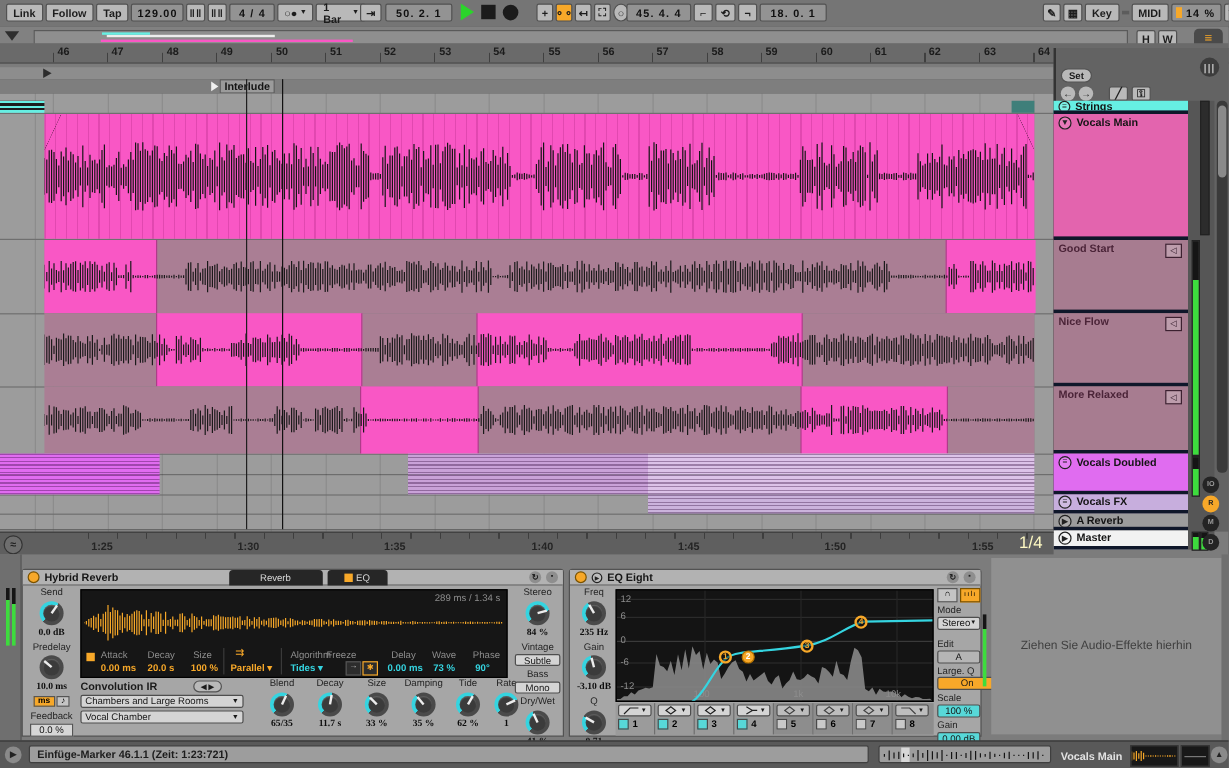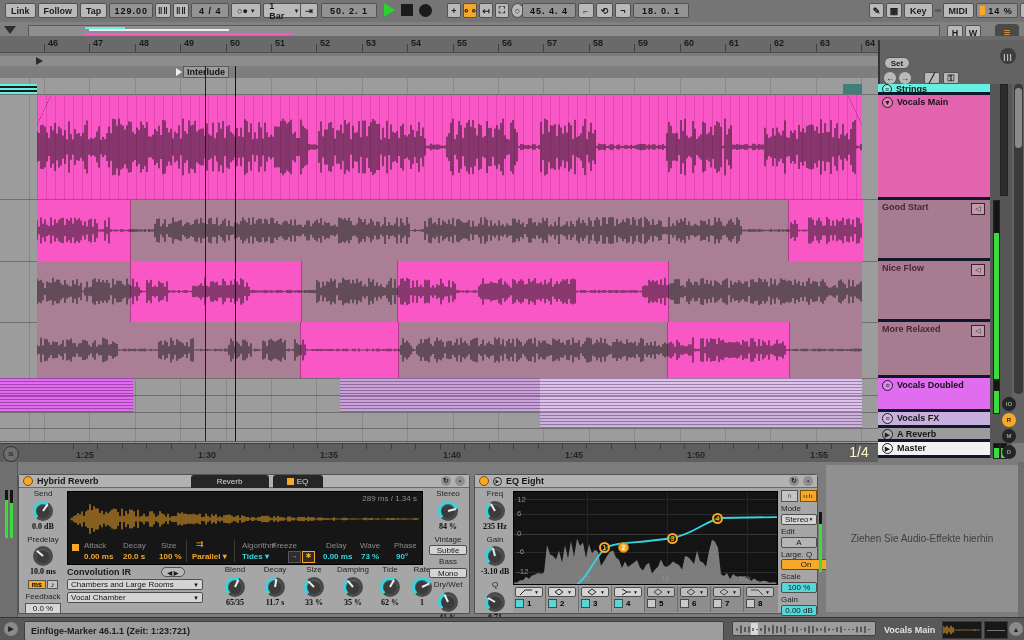--- a/index.html
+++ b/index.html
@@ -601,21 +601,21 @@
       <div class="abs" style="left:306px;top:15px;width:36px;text-align:center;">
         <div class="flex" style="gap:2px;justify-content:center;">
           <span style="width:15px;height:10px;background:#c4c4c4;border:1px solid #555;font-size:7px;line-height:10px;">∩</span>
           <span style="width:15px;height:10px;background:#f7a829;border:1px solid #7a5200;font-size:6px;line-height:10px;letter-spacing:1px;">ıılı</span>
         </div>
         <div class="dlbl" style="margin-top:3px;text-align:left;">Mode</div>
         <div class="dd" style="width:36px;height:11px;">
             <span>Stereo</span>
             <span style="font-size:5px;">▼</span>
           </div>
-        <div class="dlbl" style="margin-top:3px;text-align:left;">Edit</div>
+        <div class="dlbl" style="margin-top:8px;text-align:left;">Edit</div>
         <div class="dd" style="width:36px;height:11px;justify-content:center;background:#b5b5b5;">
             <span>A</span>
           </div>
         <div class="dlbl" style="margin-top:3px;text-align:left;">Large. Q</div>
         <div class="dd" style="width:50px;height:11px;justify-content:center;background:#f7a829;">
             <span>On</span>
           </div>
         <div class="dlbl" style="margin-top:3px;text-align:left;">Scale</div>
         <div class="dd" style="width:36px;height:11px;justify-content:center;background:#57d8d8;">
             <span>100 %</span>
@@ -630,21 +630,21 @@
     <div class="abs" style="left:819px;top:50px;width:3px;height:60px;background:linear-gradient(#151515 0 20%, #3ddc3d 20% 100%);"></div>
 
     <div class="abs" style="left:826px;top:3px;width:192px;height:147px;background:#909090;display:flex;align-items:center;justify-content:center;">
       <span style="font-size:10px;color:#3f3f3f;text-align:center;padding:0 6px;">Ziehen Sie Audio-Effekte hierhin</span>
     </div>
     <div class="abs" style="left:1018px;top:0;width:6px;height:155px;background:#6f6f6f;"></div>
   </div>
 
   <div class="abs" style="left:0;top:617px;width:1024px;height:23px;background:#595959;border-top:1px solid #353535;">
     <span class="ccirc" style="position:absolute;left:4px;top:4px;background:#8a8a8a;color:#222;font-size:7px;">▶</span>
-    <div class="statusbox abs flex" style="left:24px;top:3px;width:700px;height:20px;padding:0 6px;">
+    <div class="statusbox abs flex" style="left:24px;top:3px;width:700px;height:15px;padding:0 6px;">
       <span style="font-size:9px;font-weight:bold;color:#1c1c1c;">Einfüge-Marker 46.1.1 (Zeit: 1:23:721)</span>
     </div>
     <div class="statusbox abs" style="left:732px;top:3px;width:144px;height:15px;overflow:hidden;">
       <div class="abs" style="left:18px;top:1px;width:7px;height:13px;background:#d8d8d8;"></div>
       <div class="wf abs" style="left:2px;top:1px;width:138px;height:13px;">
           <svg width="138" height="13">
             <path d="M2,5.4V7.6M6,2.4V10.6M10,4.0V9.0M14,3.5V9.5M18,5.0V8.0M22,6.0V7.0M26,5.0V8.0M30,2.1V10.9M34,4.5V8.5M38,1.9V11.1M42,3.0V10.0M46,3.9V9.1M50,1.9V11.1M54,6.0V7.0M58,3.6V9.4M62,3.6V9.4M66,6.0V7.0M70,4.4V8.6M74,2.7V10.3M78,2.9V10.1M82,4.8V8.2M86,5.3V7.7M90,3.4V9.6M94,5.2V7.8M98,6.0V7.0M102,4.2V8.8M106,3.4V9.6M110,6.0V7.0M114,6.0V7.0M118,6.0V7.0M122,3.6V9.4M126,3.9V9.1M130,3.1V9.9M134,6.0V7.0" stroke="#141414" fill="none"></path>
           </svg>
         </div>
     </div>

